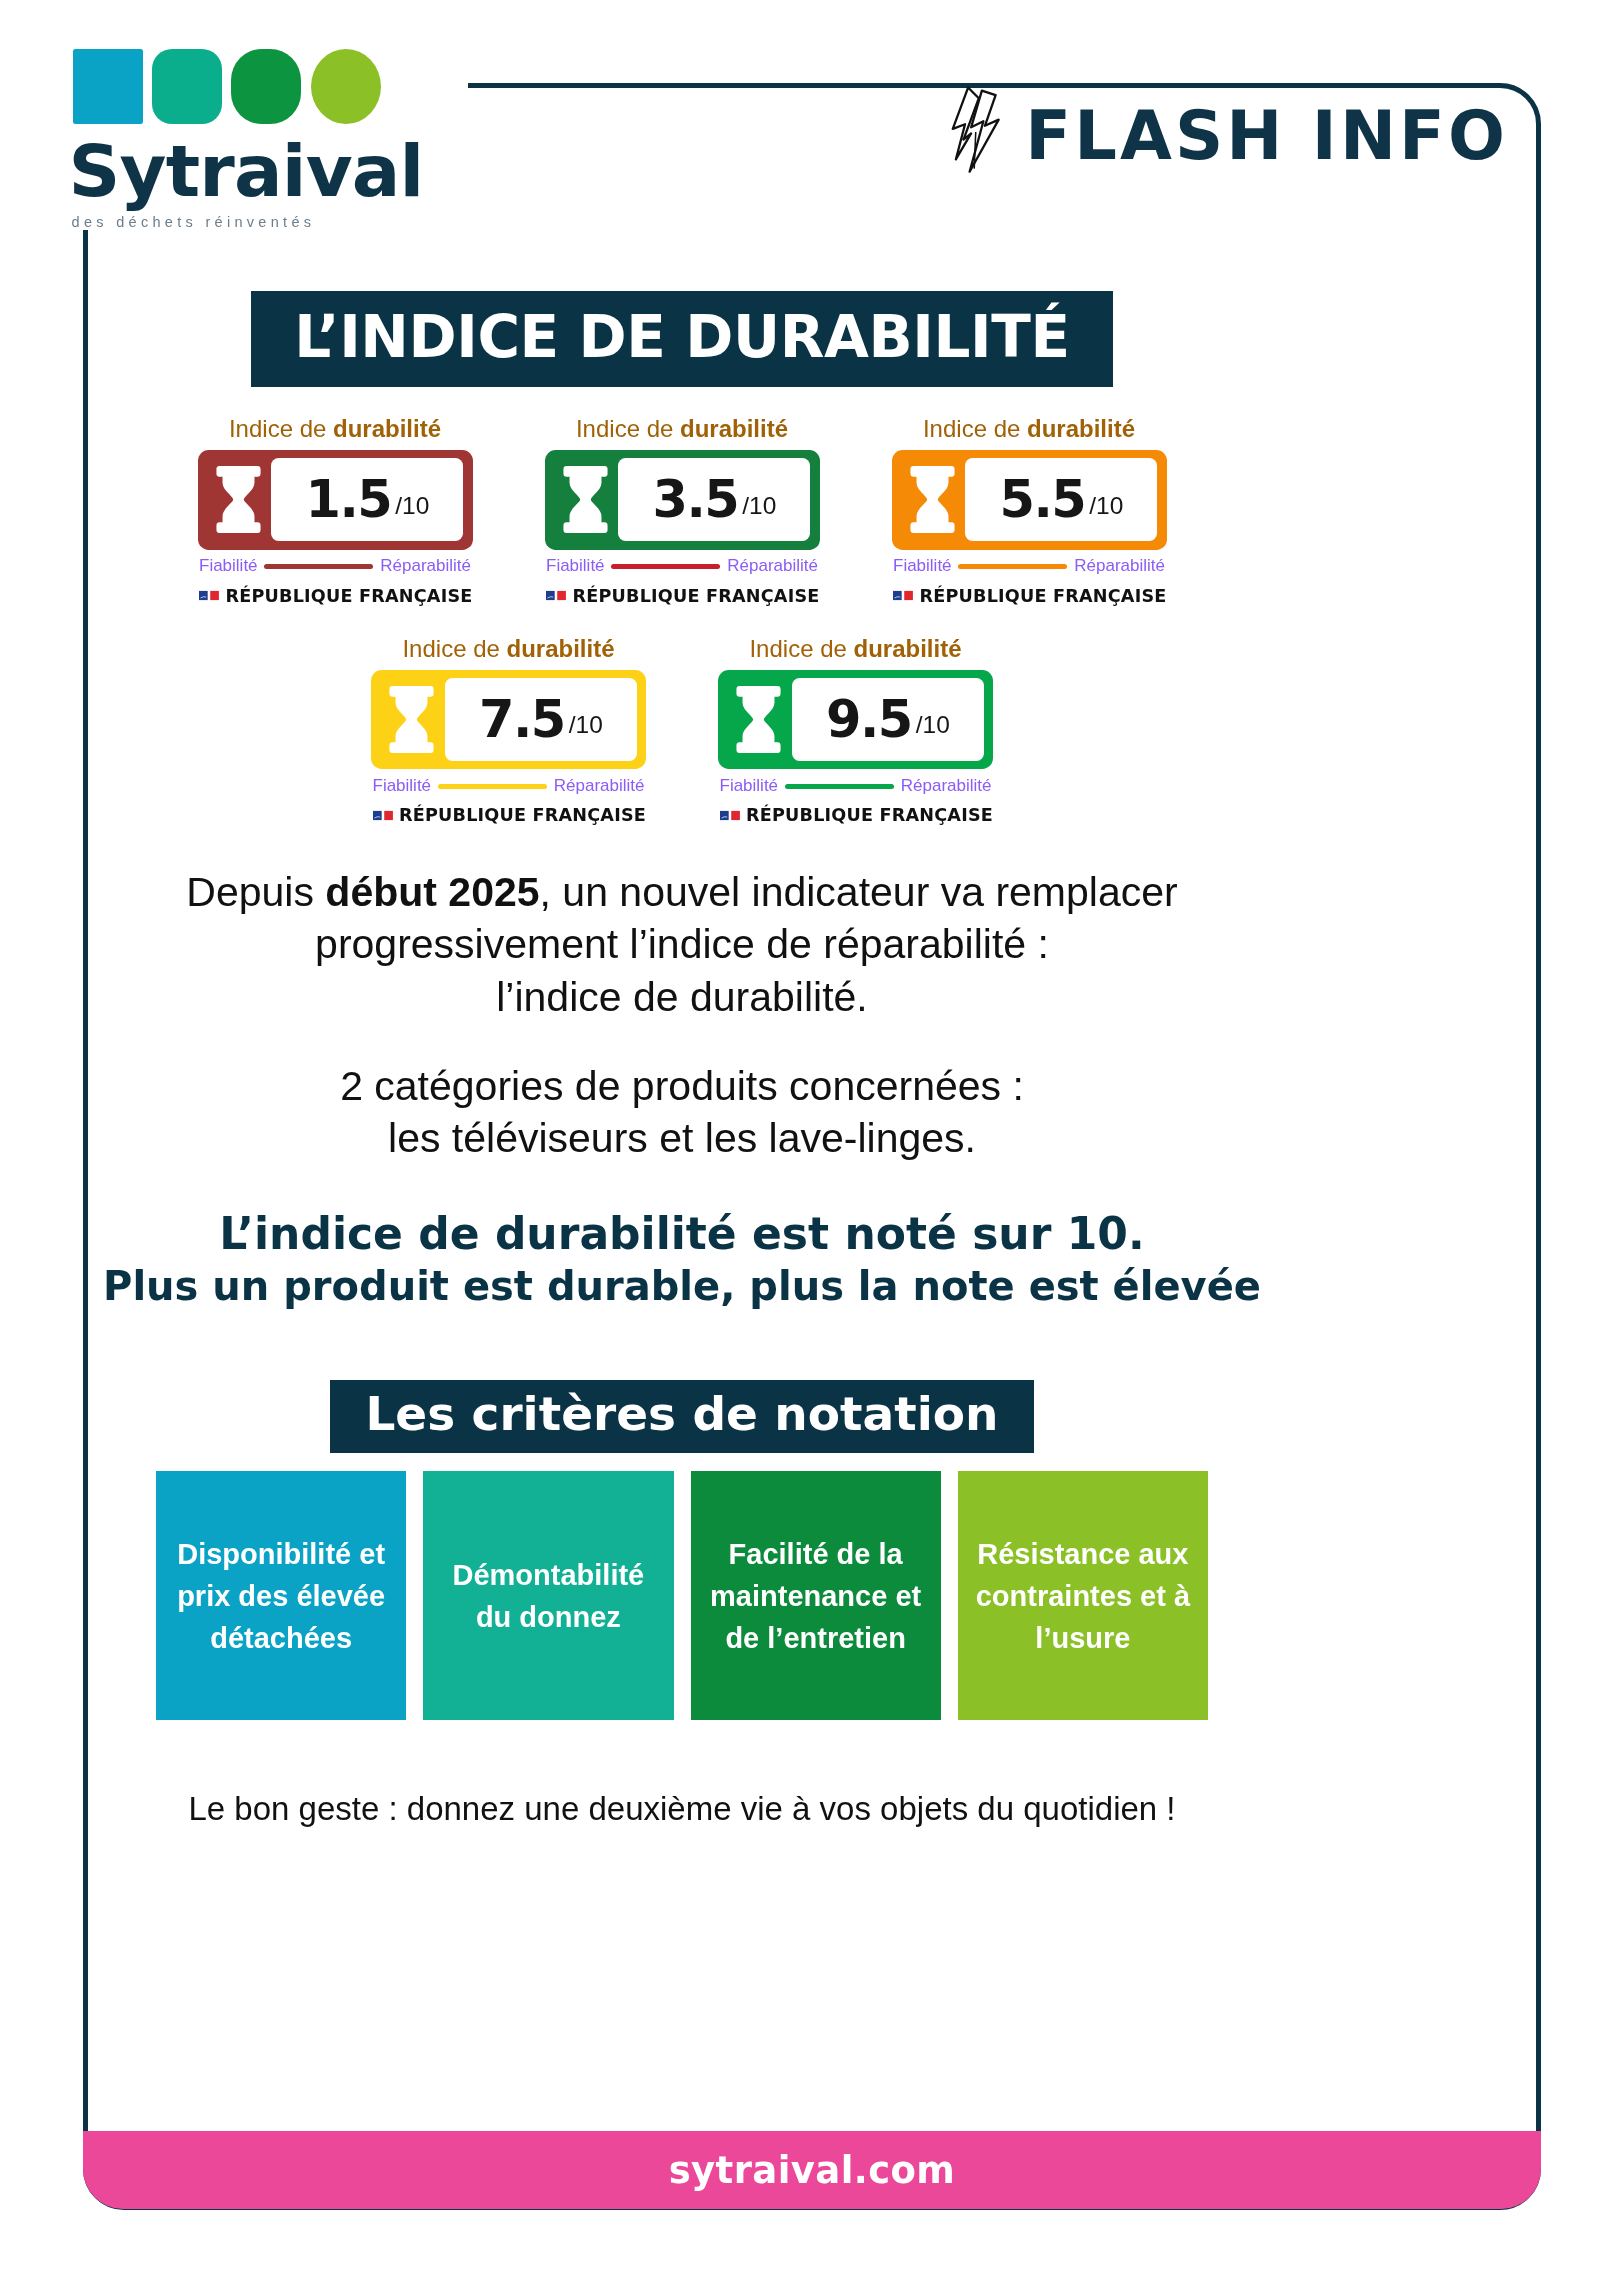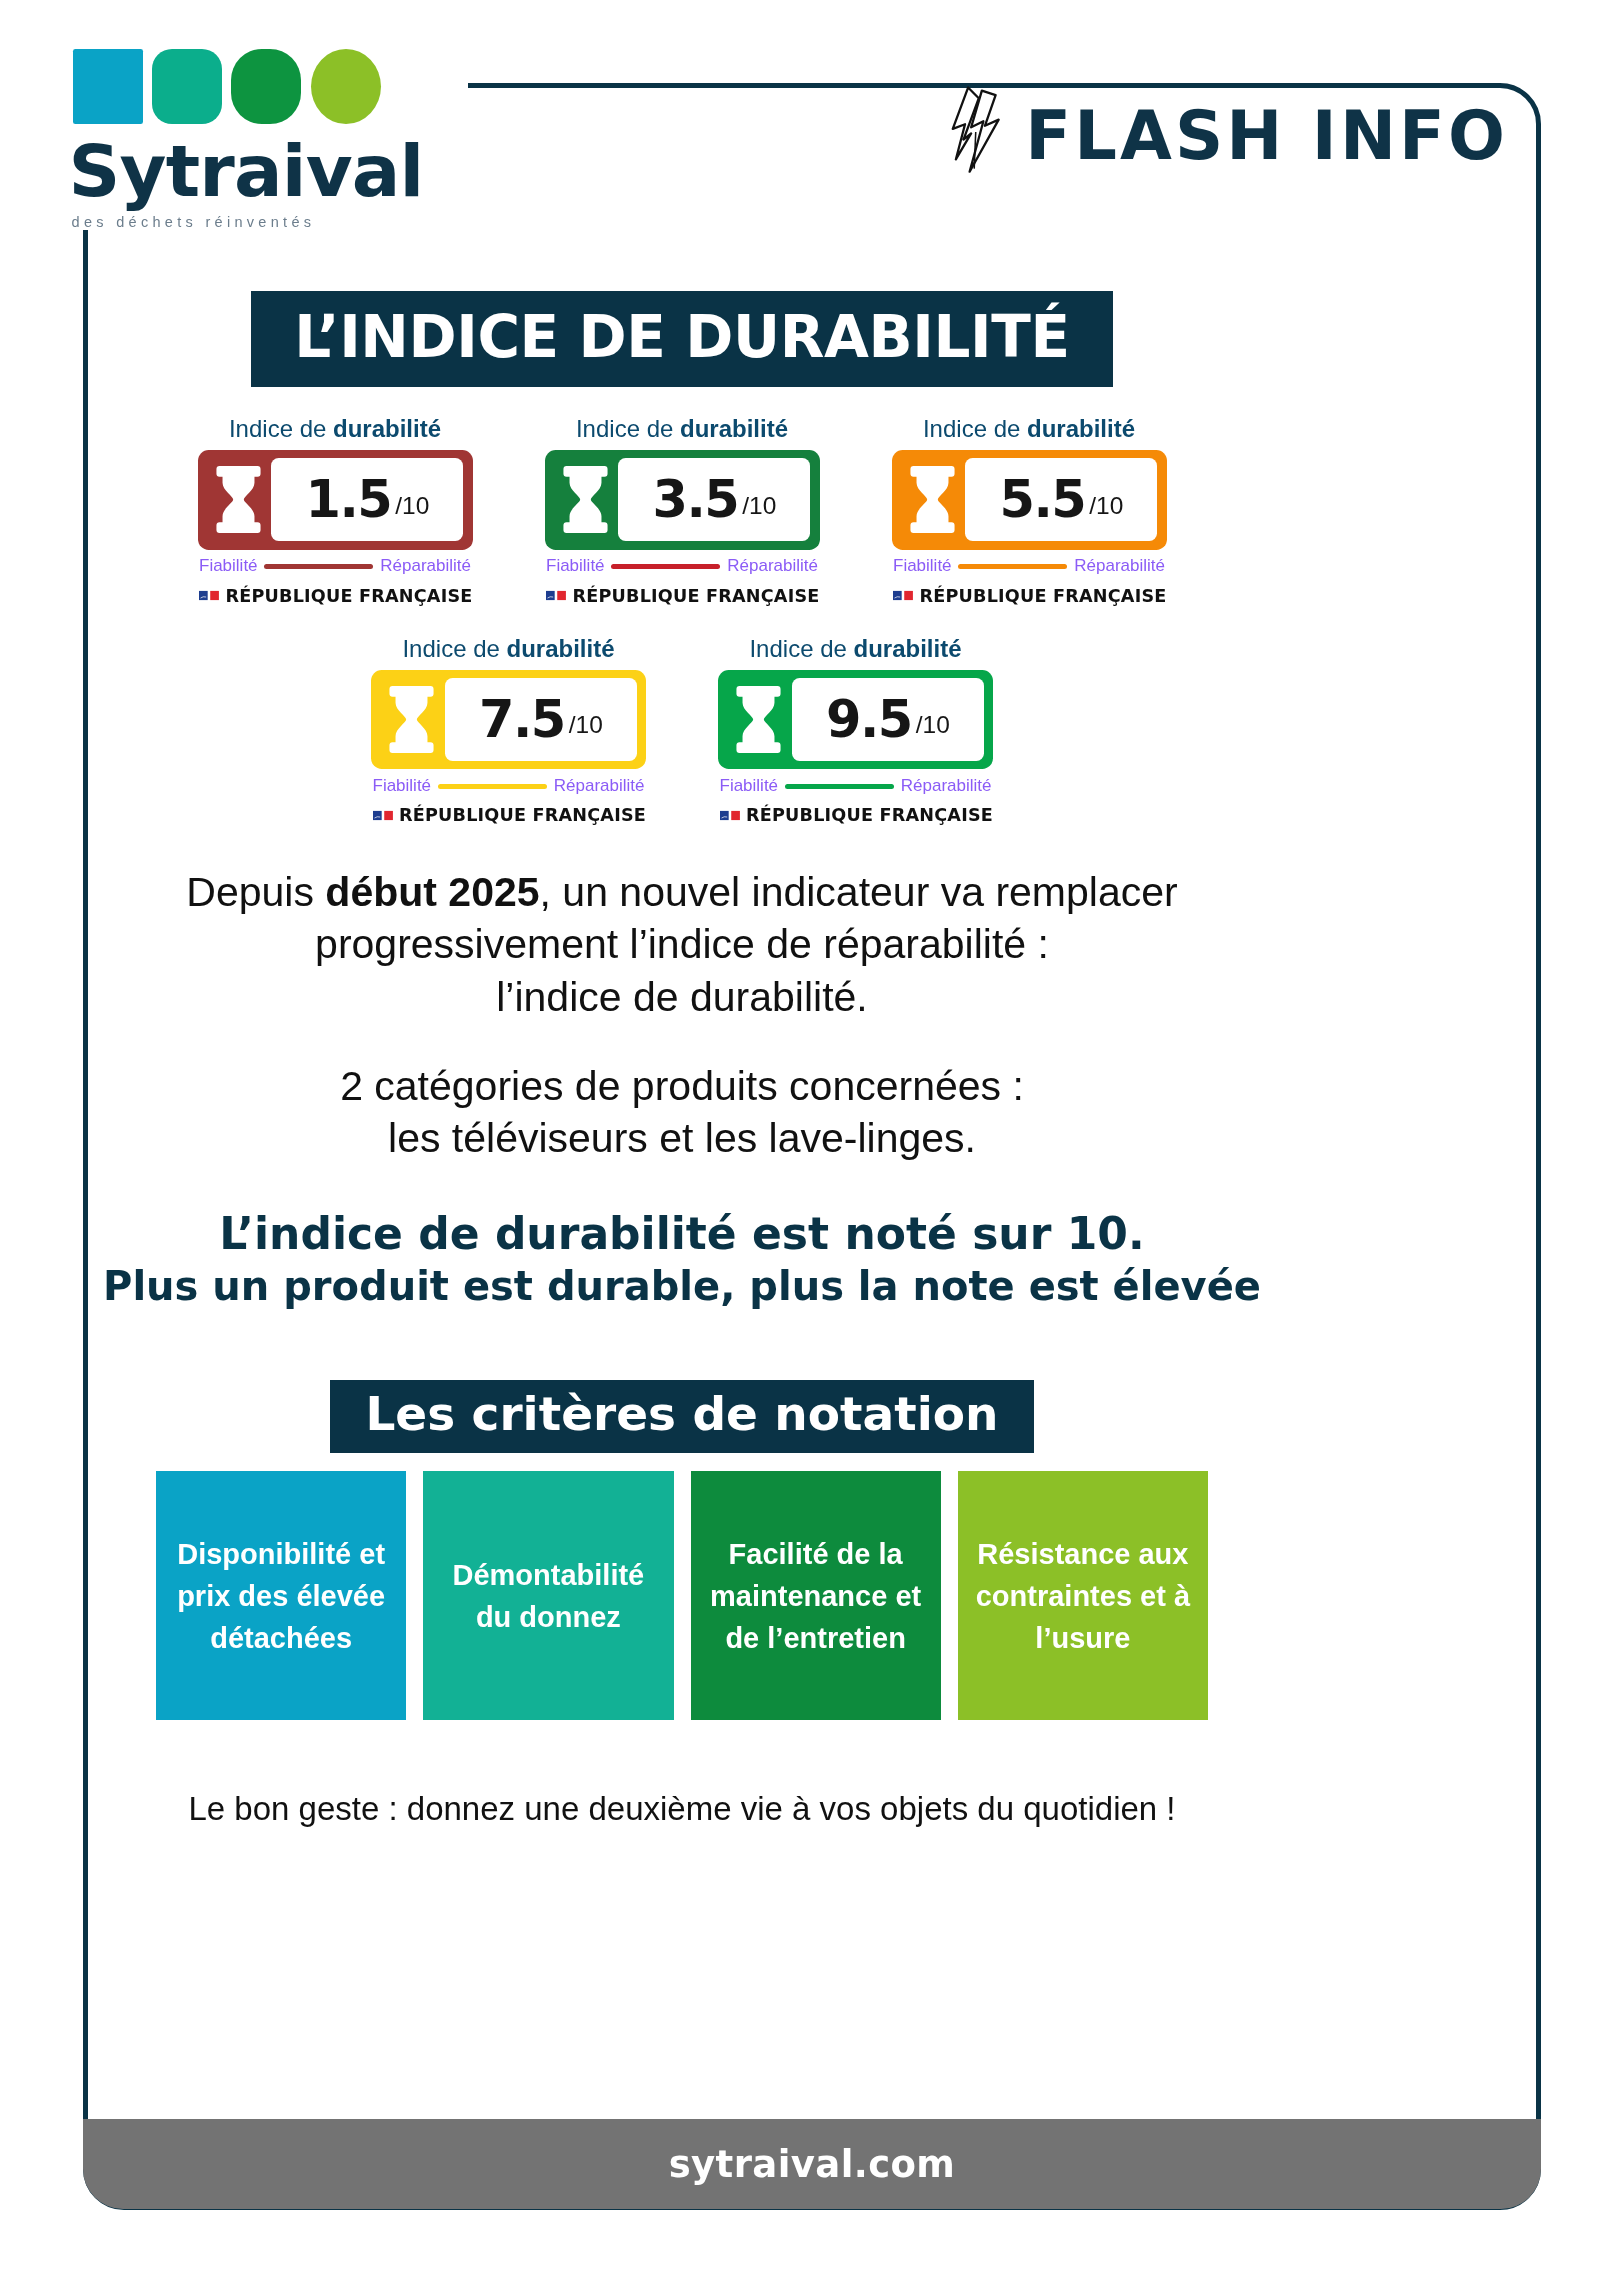--- a/index.html
+++ b/index.html
@@ -142,21 +142,21 @@
     gap: 72px;
   }
   .badge-row.row2 { margin-top: 29px; }
 
   .badge {
     width: 275px;
   }
   .badge-heading {
     font-family: "Liberation Sans", sans-serif;
     font-size: 24px;
-    color: #0c4a6e;
+    color: #a16207;
     text-align: center;
     margin-bottom: 6.9px;
     white-space: nowrap;
   }
   .badge-heading b { font-weight: 700; }
 
   .badge-plate {
     border-radius: 10.7px;
     padding: 8.4px 9.2px;
     display: flex;
@@ -286,22 +286,22 @@
     font-family: "Liberation Sans", sans-serif;
     font-size: 33px;
   }
 
   
   .footer-bar {
     position: absolute;
     left: 83px;
     bottom: 86px;
     width: 1458px;
-    height: 90px;
-    background: #737373;
+    height: 78px;
+    background: #ec4899;
     border-radius: 0 0 40px 40px;
     display: flex;
     align-items: center;
     justify-content: center;
     box-sizing: border-box;
     z-index: 15;
   }
   .footer-url {
     color: #ffffff;
     font-family: "DejaVu Sans", sans-serif;

